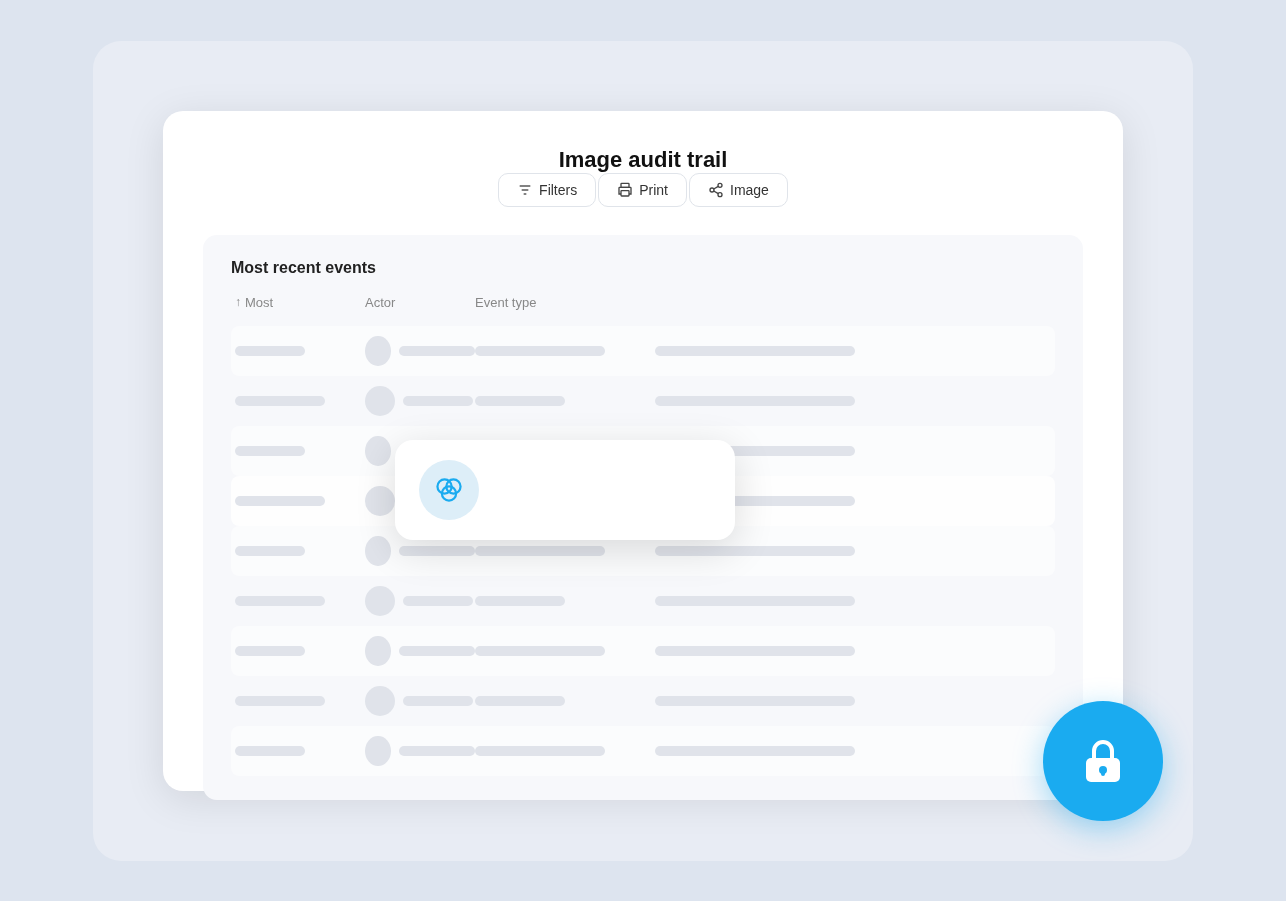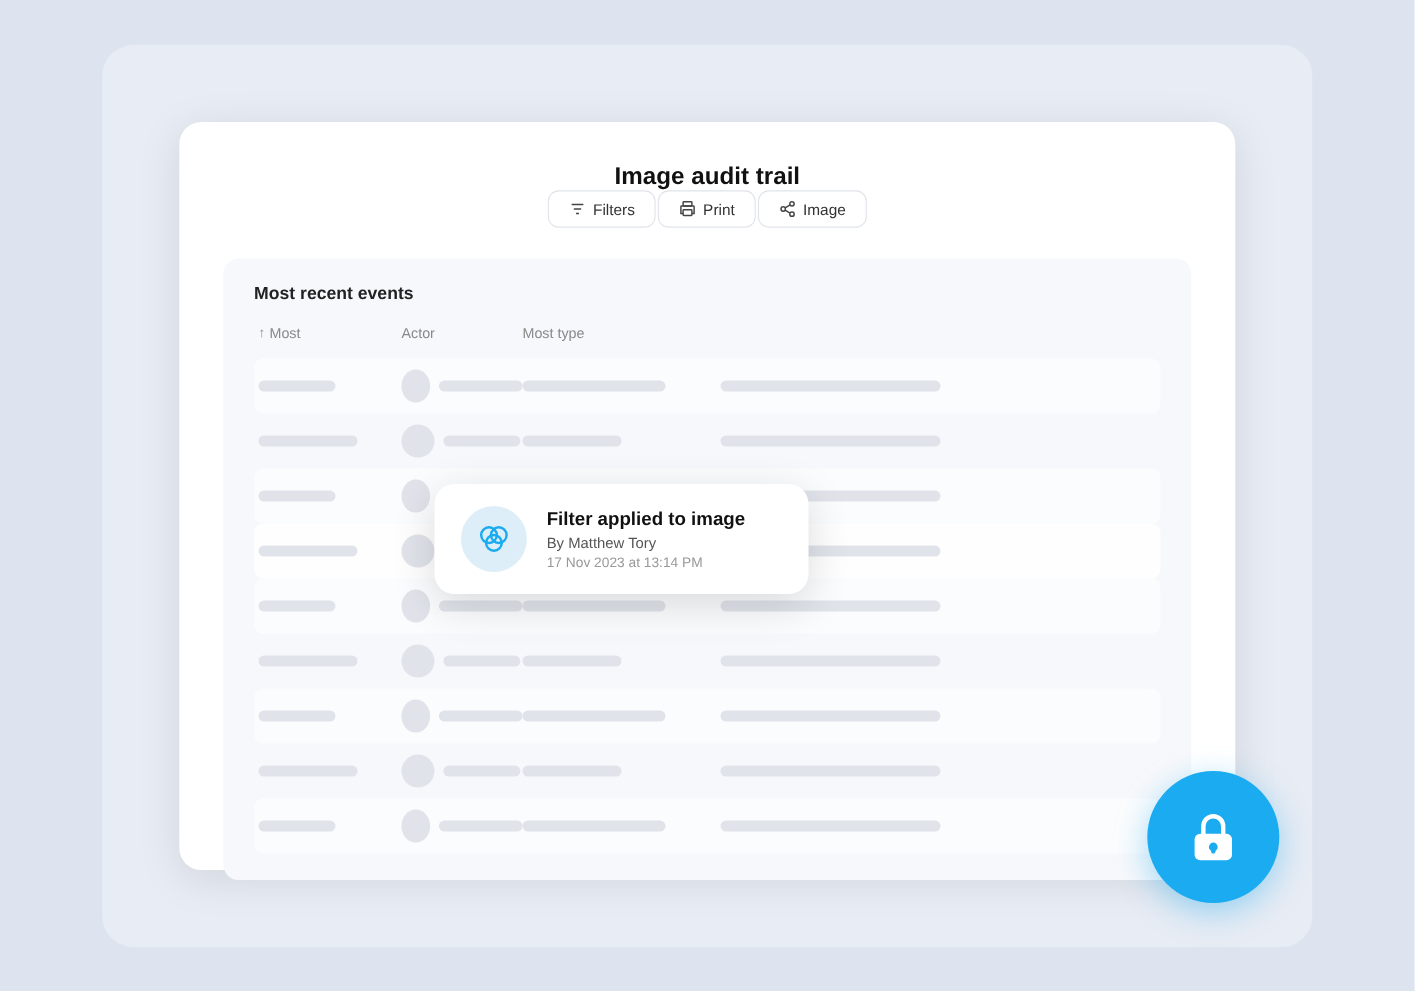--- a/index.html
+++ b/index.html
@@ -307,21 +307,21 @@
 
       <div class="table-header">
         <div class="col-header">
           <span class="sort-arrow">↑</span>
           <span>Most</span>
         </div>
         <div class="col-header">
           <span>Actor</span>
         </div>
         <div class="col-header">
-          <span>Most type</span>
+          <span>Event type</span>
         </div>
       </div>
 
       <div class="table-rows">
 
         <div class="table-row">
           <div>
               <div class="skeleton skeleton-short"></div>
             </div>
           <div class="actor-cell">
@@ -388,25 +388,20 @@
             </svg>
 
             <div class="tooltip-popup">
               <div class="tooltip-icon-wrap">
                 <svg viewBox="0 0 36 36" fill="none">
                   <circle cx="13" cy="14" r="8" stroke="#1aabf0" stroke-width="2.5" fill="none"></circle>
                   <circle cx="23" cy="14" r="8" stroke="#1aabf0" stroke-width="2.5" fill="none"></circle>
                   <circle cx="18" cy="22" r="8" stroke="#1aabf0" stroke-width="2.5" fill="none"></circle>
                 </svg>
               </div>
-              <div class="tooltip-content">
-                <div class="tooltip-title">Filter applied to image</div>
-                <div class="tooltip-subtitle">By Matthew Tory</div>
-                <div class="tooltip-date">17 Nov 2023 at 13:14 PM</div>
-              </div>
             </div>
           </div>
           <div>
               <div class="skeleton skeleton-xlarge"></div>
             </div>
         </div>
 
         <div class="table-row">
           <div>
               <div class="skeleton skeleton-short"></div>

